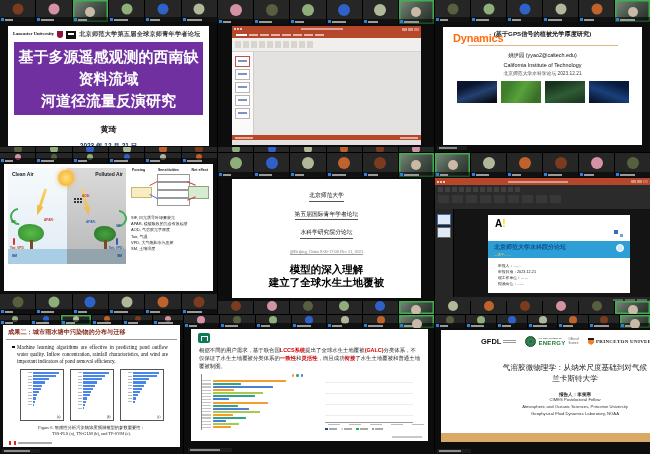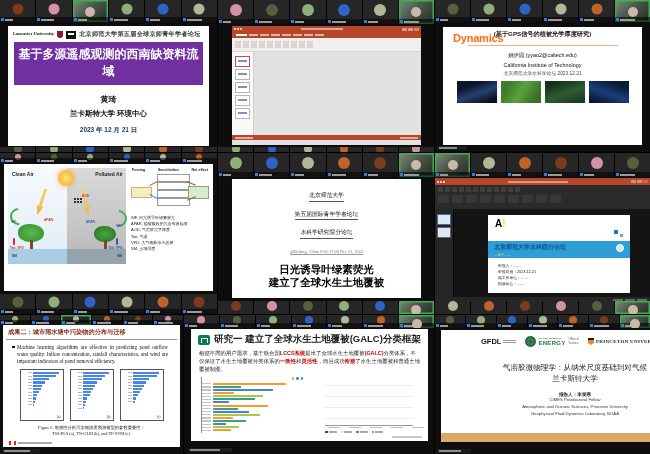--- a/index.html
+++ b/index.html
@@ -18,21 +18,21 @@
   .slide{position:absolute;background:#fff;overflow:hidden;}
   .chip{position:absolute;background:#1d1d1d;display:flex;align-items:center;gap:2px;padding:0 2px;}
   .chip b{height:2px;background:#8a8a8a;display:block;}
   
   .t1-head{display:flex;align-items:center;gap:3px;padding:4px 5px 0 5px;}
   .t1-lanc{font-family:"Liberation Serif",serif;font-weight:bold;font-size:4.6px;line-height:1.05;color:#111;}
   .t1-shield{width:6px;height:7px;background:#8a1538;border-radius:0 0 3px 3px;display:block;}
   .t1-lec{width:10px;height:8px;background:#111;position:relative;}
   .t1-lec::after{content:"";position:absolute;left:2px;top:2px;width:6px;height:2px;background:#fff;}
   .t1-forum{font-size:6.2px;font-weight:bold;color:#3a3a3a;letter-spacing:.2px;}
-  .t1-purple{margin:3px 6px 0 6px;background:#7030a0;color:#fff;font-weight:bold;font-size:12px;text-align:center;padding:4px 2px;line-height:1.45;}
+  .t1-purple{margin:3px 6px 0 6px;background:#7030a0;color:#fff;font-weight:bold;font-size:15px;text-align:center;padding:4px 2px;line-height:1.45;}
   .t1-author{text-align:center;font-size:8px;font-weight:bold;color:#111;margin-top:9px;}
   .t1-aff{text-align:center;font-size:7.5px;font-weight:bold;color:#111;margin-top:4px;}
   .t1-date{text-align:center;font-size:6.5px;font-weight:bold;color:#17365d;margin-top:7px;}
   
   .ppt-win{position:absolute;overflow:hidden;background:#e4e2e0;}
   .ppt-titlebar{height:6px;background:#b7472a;display:flex;align-items:center;padding:0 2px;gap:1px;}
   .ppt-titlebar .qd{width:2px;height:2px;background:rgba(255,255,255,.7);}
   .ppt-titlebar .tt{width:42px;height:2px;background:rgba(255,255,255,.5);margin:0 auto;}
   .ppt-titlebar .wb{width:5px;height:3px;background:rgba(255,255,255,.45);}
   .ppt-tabs{height:6px;background:#b7472a;display:flex;align-items:center;gap:2px;padding:0 4px;}
@@ -247,23 +247,23 @@
       </div>
     <div class="slide" style="left:8px;top:26px;width:201px;height:120px">
       <div class="t1-head">
         <span class="t1-lanc">Lancaster University</span>
         <span class="t1-shield"></span>
         <span class="t1-lec"></span>
         <span class="t1-forum">北京师范大学第五届全球京师青年学者论坛</span>
       </div>
       <div class="t1-purple">
         <div>基于多源遥感观测的西南缺资料流域</div>
+        <div>河道径流量反演研究</div>
       </div>
       <div class="t1-author">黄琦</div>
-      <div class="t1-aff">兰卡斯特大学 环境中心</div>
       <div class="t1-date">2023 年 12 月 21 日</div>
     </div>
     <div class="strip" style="top:auto;bottom:0;height:5px">
         <div class="thumb">
           <span class="avatar" style="height: 8px; width: 8px; background: rgb(86, 96, 63);"></span>
         </div>
         <div class="thumb">
           <span class="avatar" style="height: 8px; width: 8px; background: rgb(143, 174, 122);"></span>
         </div>
         <div class="thumb">
@@ -653,21 +653,21 @@
             <i></i>
             <b style="width: 15px;"></b>
           </span>
         </div>
       </div>
     <div class="slide t5" style="left:14px;top:26px;width:189px;height:119px">
       <div style="margin-top:4px"><span class="hd">北京师范大学</span></div>
       <div><span class="hd">第五届国际青年学者论坛</span></div>
       <div><span class="hd">水科学研究院分论坛</span></div>
       <div><span class="venue">@Beijing, China 9:00-17:00 Dec 21, 2023</span></div>
-      <div class="ti" style="margin-top:6px">日光诱导叶绿素荧光</div>
+      <div class="ti" style="margin-top:6px">模型的深入理解</div>
       <div class="ti">建立了全球水生土地覆被</div>
       <div class="au">李肖阳</div>
 
     </div>
     <div class="strip" style="top:auto;bottom:0;height:13px">
         <div class="thumb">
           <span class="avatar" style="height: 10px; width: 10px; background: rgb(122, 59, 30);"></span>
         </div>
         <div class="thumb">
           <span class="avatar" style="height: 10px; width: 10px; background: rgb(211, 147, 165);"></span>
@@ -1072,21 +1072,20 @@
         <div class="thumb video active">
           <span class="nbar">
             <i></i>
             <b style="width: 11px;"></b>
           </span>
         </div>
       </div>
     <div class="slide" style="left:7px;top:14px;width:237px;height:112px">
       <div class="t8-tr">
         <span class="t8-icon"></span>
-        <span class="t8-title">研究一 建立了全球水生土地覆被(GALC)分类框架</span>
       </div>
       <div class="t8-body"><span>根据不同的用户需求，基于联合国</span><span style="color: rgb(204, 0, 0); font-weight: bold;">LCCS系统</span><span>提出了全球水生土地覆被</span><span style="color: rgb(204, 0, 0); font-weight: bold;">(GALC)</span><span>分类体系，不仅保证了水生土地覆被分类体系的</span><span style="color: rgb(204, 0, 0); font-weight: bold;">一致性</span><span>和</span><span style="color: rgb(204, 0, 0); font-weight: bold;">灵活性</span><span>，而且成功</span><span style="color: rgb(204, 0, 0); font-weight: bold;">衔接</span><span>了水生土地覆被和普通土地覆被制图。</span></div>
       <div class="t8-charts">
         <div class="c8l">
           <div class="lg">
               <span style="background: rgb(245, 157, 44);"></span>
               <span style="background: rgb(49, 163, 137);"></span>
               <span style="background: rgb(74, 127, 212);"></span>
             </div>
         <div class="r8">

